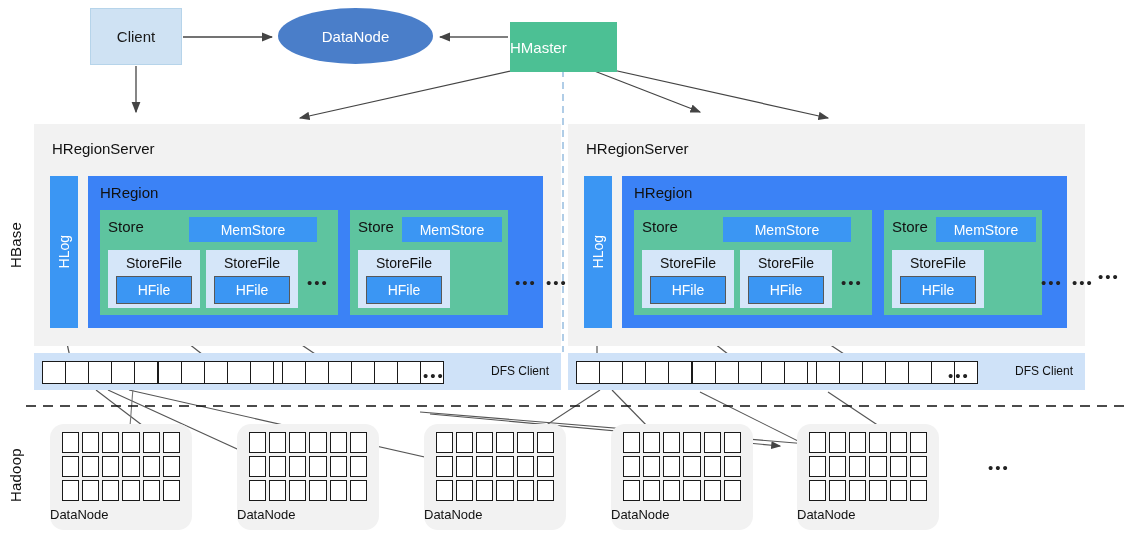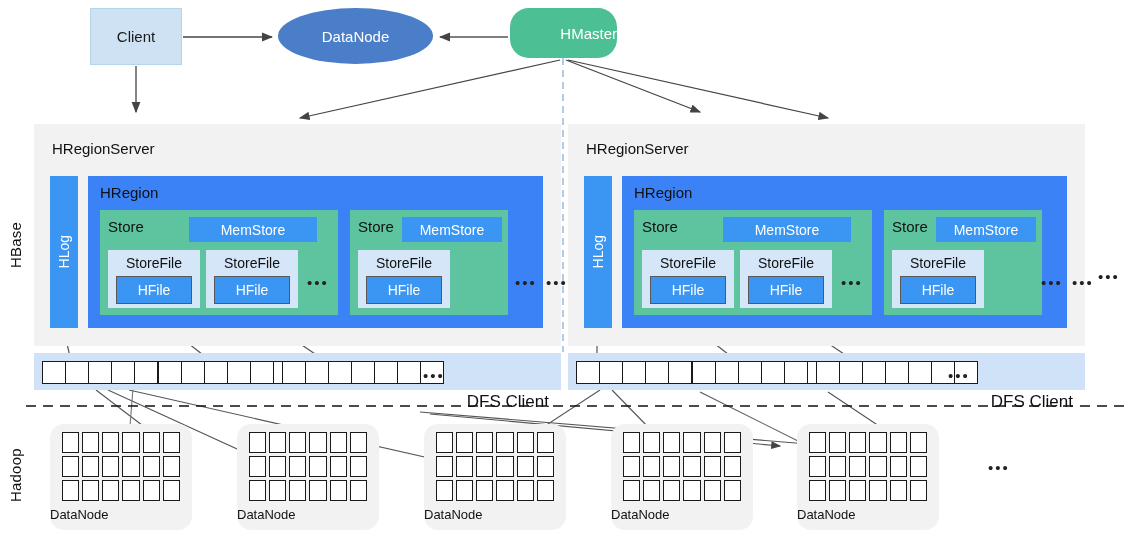--- a/index.html
+++ b/index.html
@@ -15,24 +15,24 @@
     display:flex;align-items:center;justify-content:center;
     font-size:15px;color:#1a1a1a;
   }
   .zk-ellipse{
     left:278px;top:8px;width:155px;height:56px;
     background:#4a7ec9;border-radius:50%;
     display:flex;align-items:center;justify-content:center;
     font-size:15px;color:#ffffff;
   }
   .hmaster-box{
-    left:510px;top:8px;width:107px;height:50px;
+    left:510px;top:22px;width:107px;height:50px;
     background:#4cc094;
-    display:flex;align-items:center;justify-content:flex-end;
-    font-size:15px;color:#ffffff;border-radius:19px;
+    display:flex;align-items:center;justify-content:flex-start;
+    font-size:15px;color:#ffffff;
   }
 
   
   .side-label{
     font-size:15px;color:#111;
     writing-mode:vertical-rl;transform:rotate(180deg);
     display:flex;align-items:center;justify-content:center;
     letter-spacing:.2px;
   }
   .side-hbase{left:4px;top:170px;width:22px;height:150px;}
@@ -87,21 +87,21 @@
 
   .dots{
     position:absolute;font-size:15px;color:#222;letter-spacing:2px;
     line-height:1;
   }
 
   
   .dfs-row{position:absolute;top:353px;height:37px;background:#cfe2f8;}
   .dfs-left{left:34px;width:527px;}
   .dfs-right{left:568px;width:517px;}
-  .dfs-label{position:absolute;top:11px;font-size:17px;color:#111;margin-top:28px;}
+  .dfs-label{position:absolute;top:11px;font-size:12px;color:#111;}
   .blkgrp{position:absolute;top:8px;height:21px;display:flex;}
   .blkgrp i{
     display:block;width:22px;height:21px;
     border:1px solid #1a1a1a;border-right:none;background:#fff;
   }
   .blkgrp i:last-child{border-right:1px solid #1a1a1a;}
 
   
   .dn{
     position:absolute;top:424px;width:142px;height:106px;

